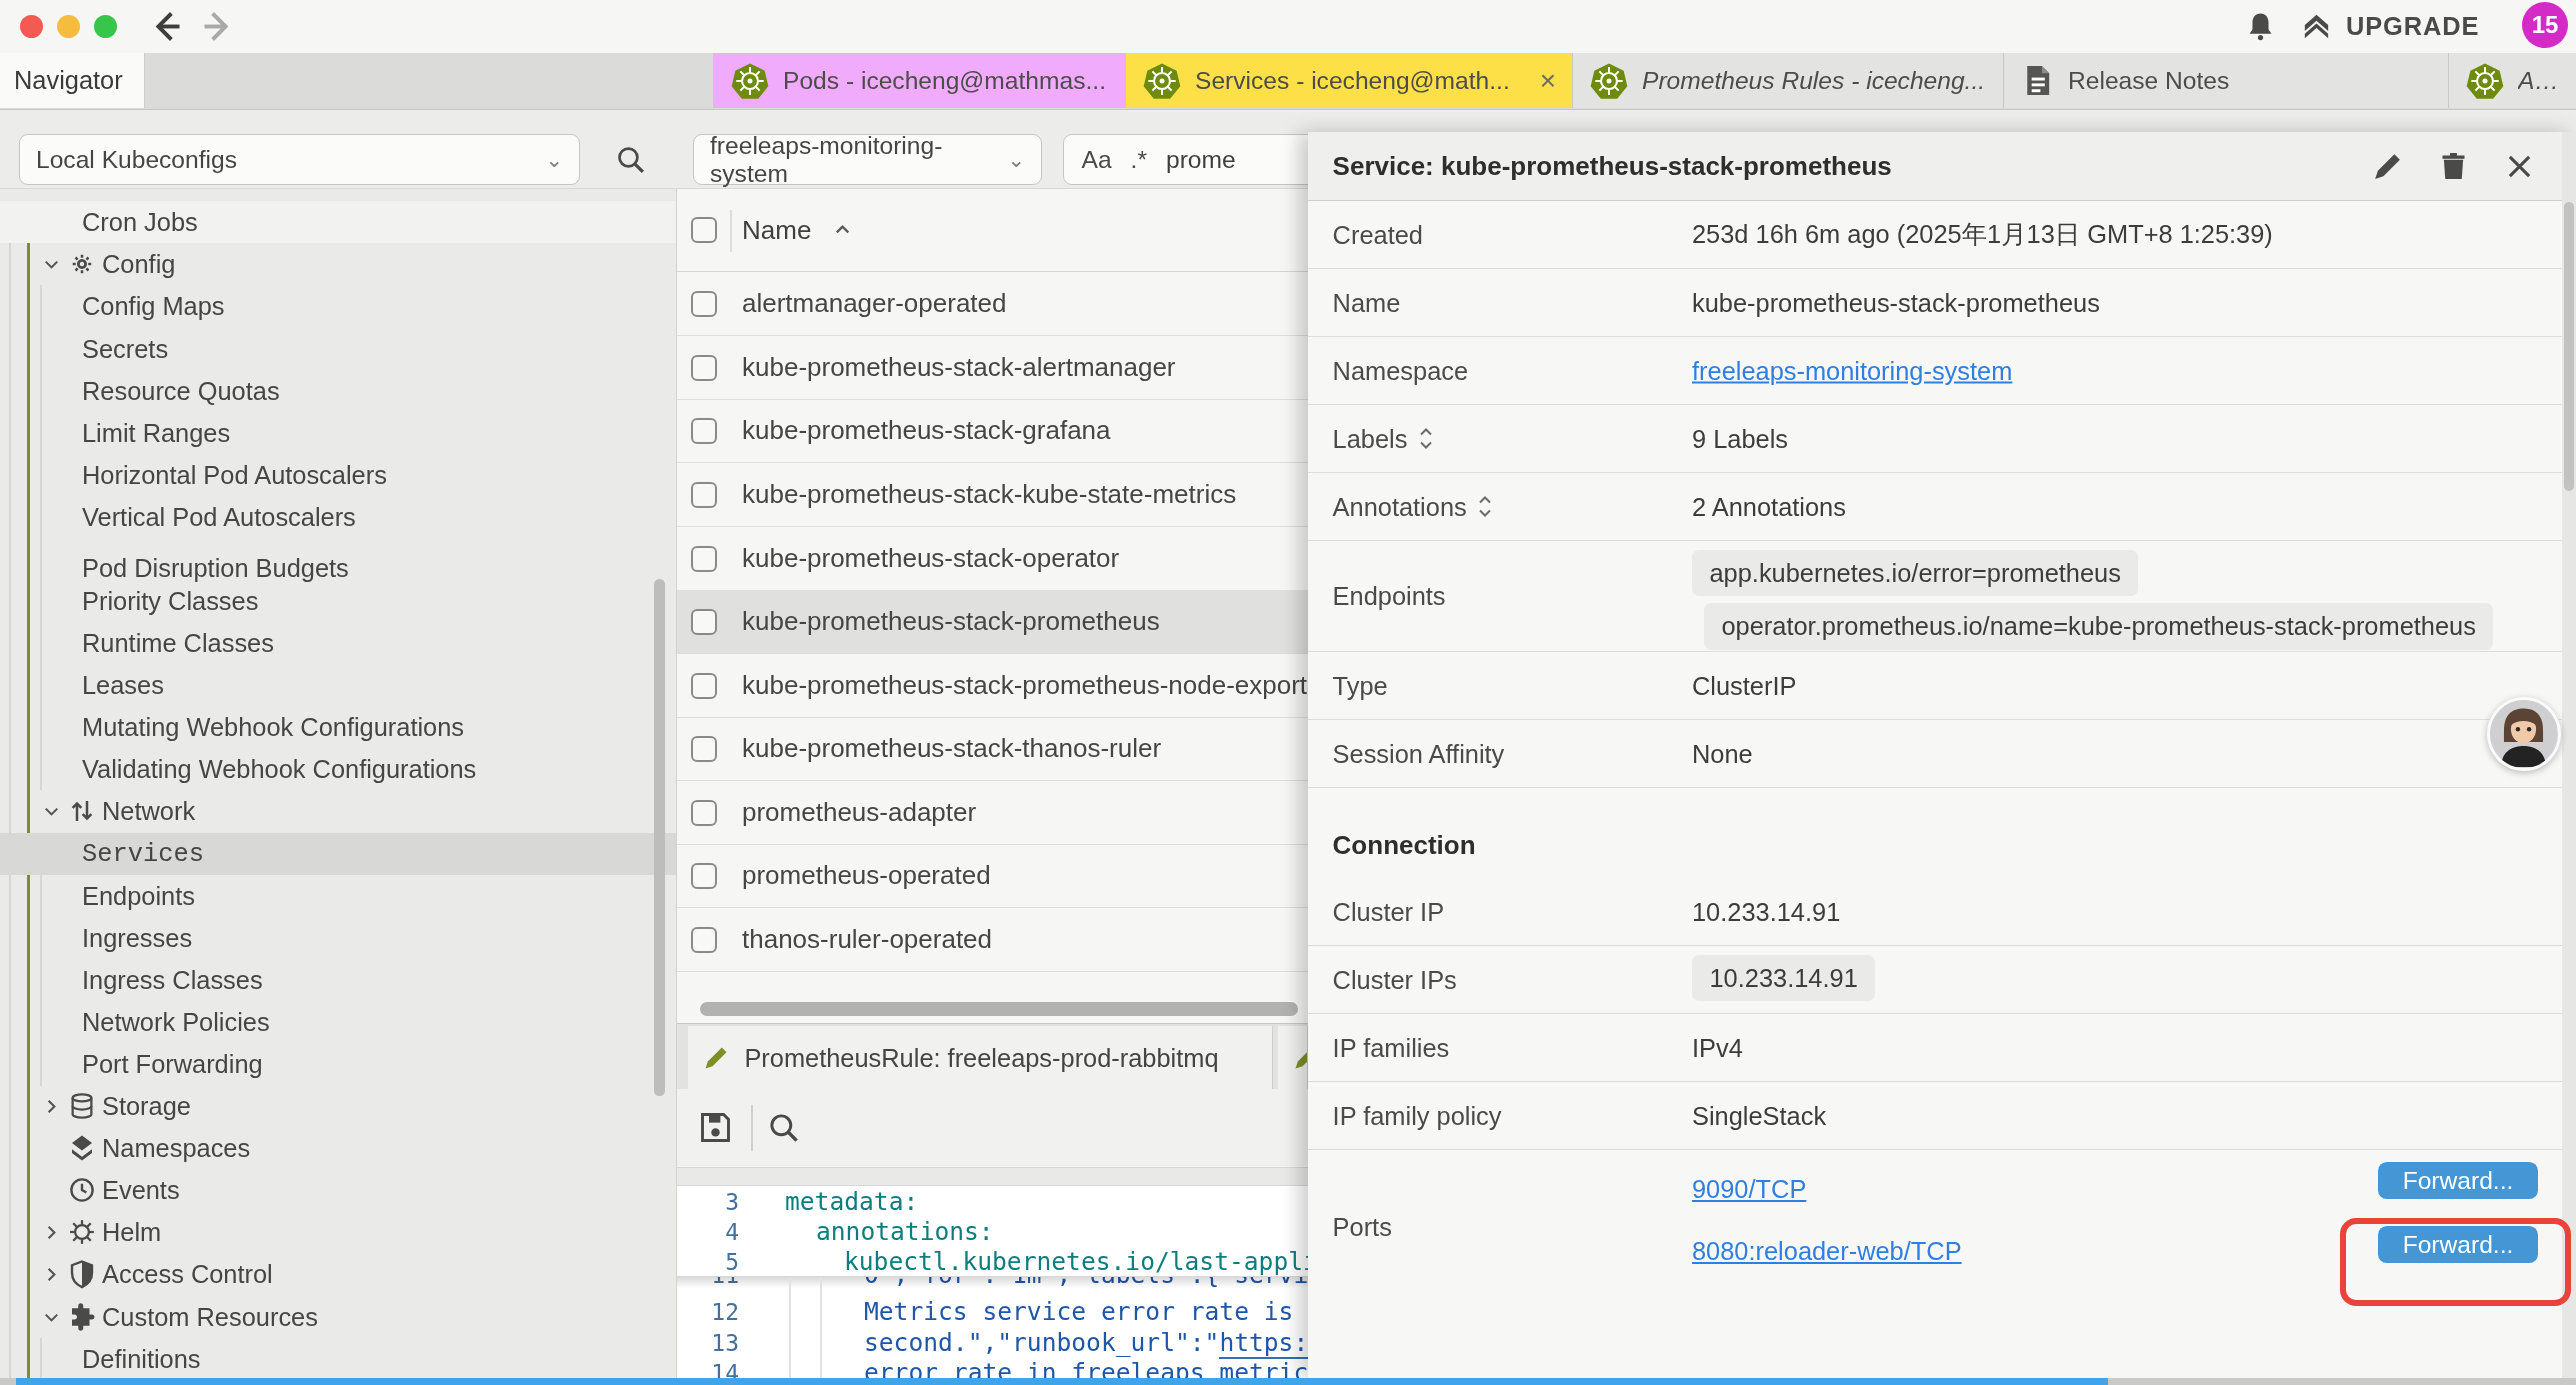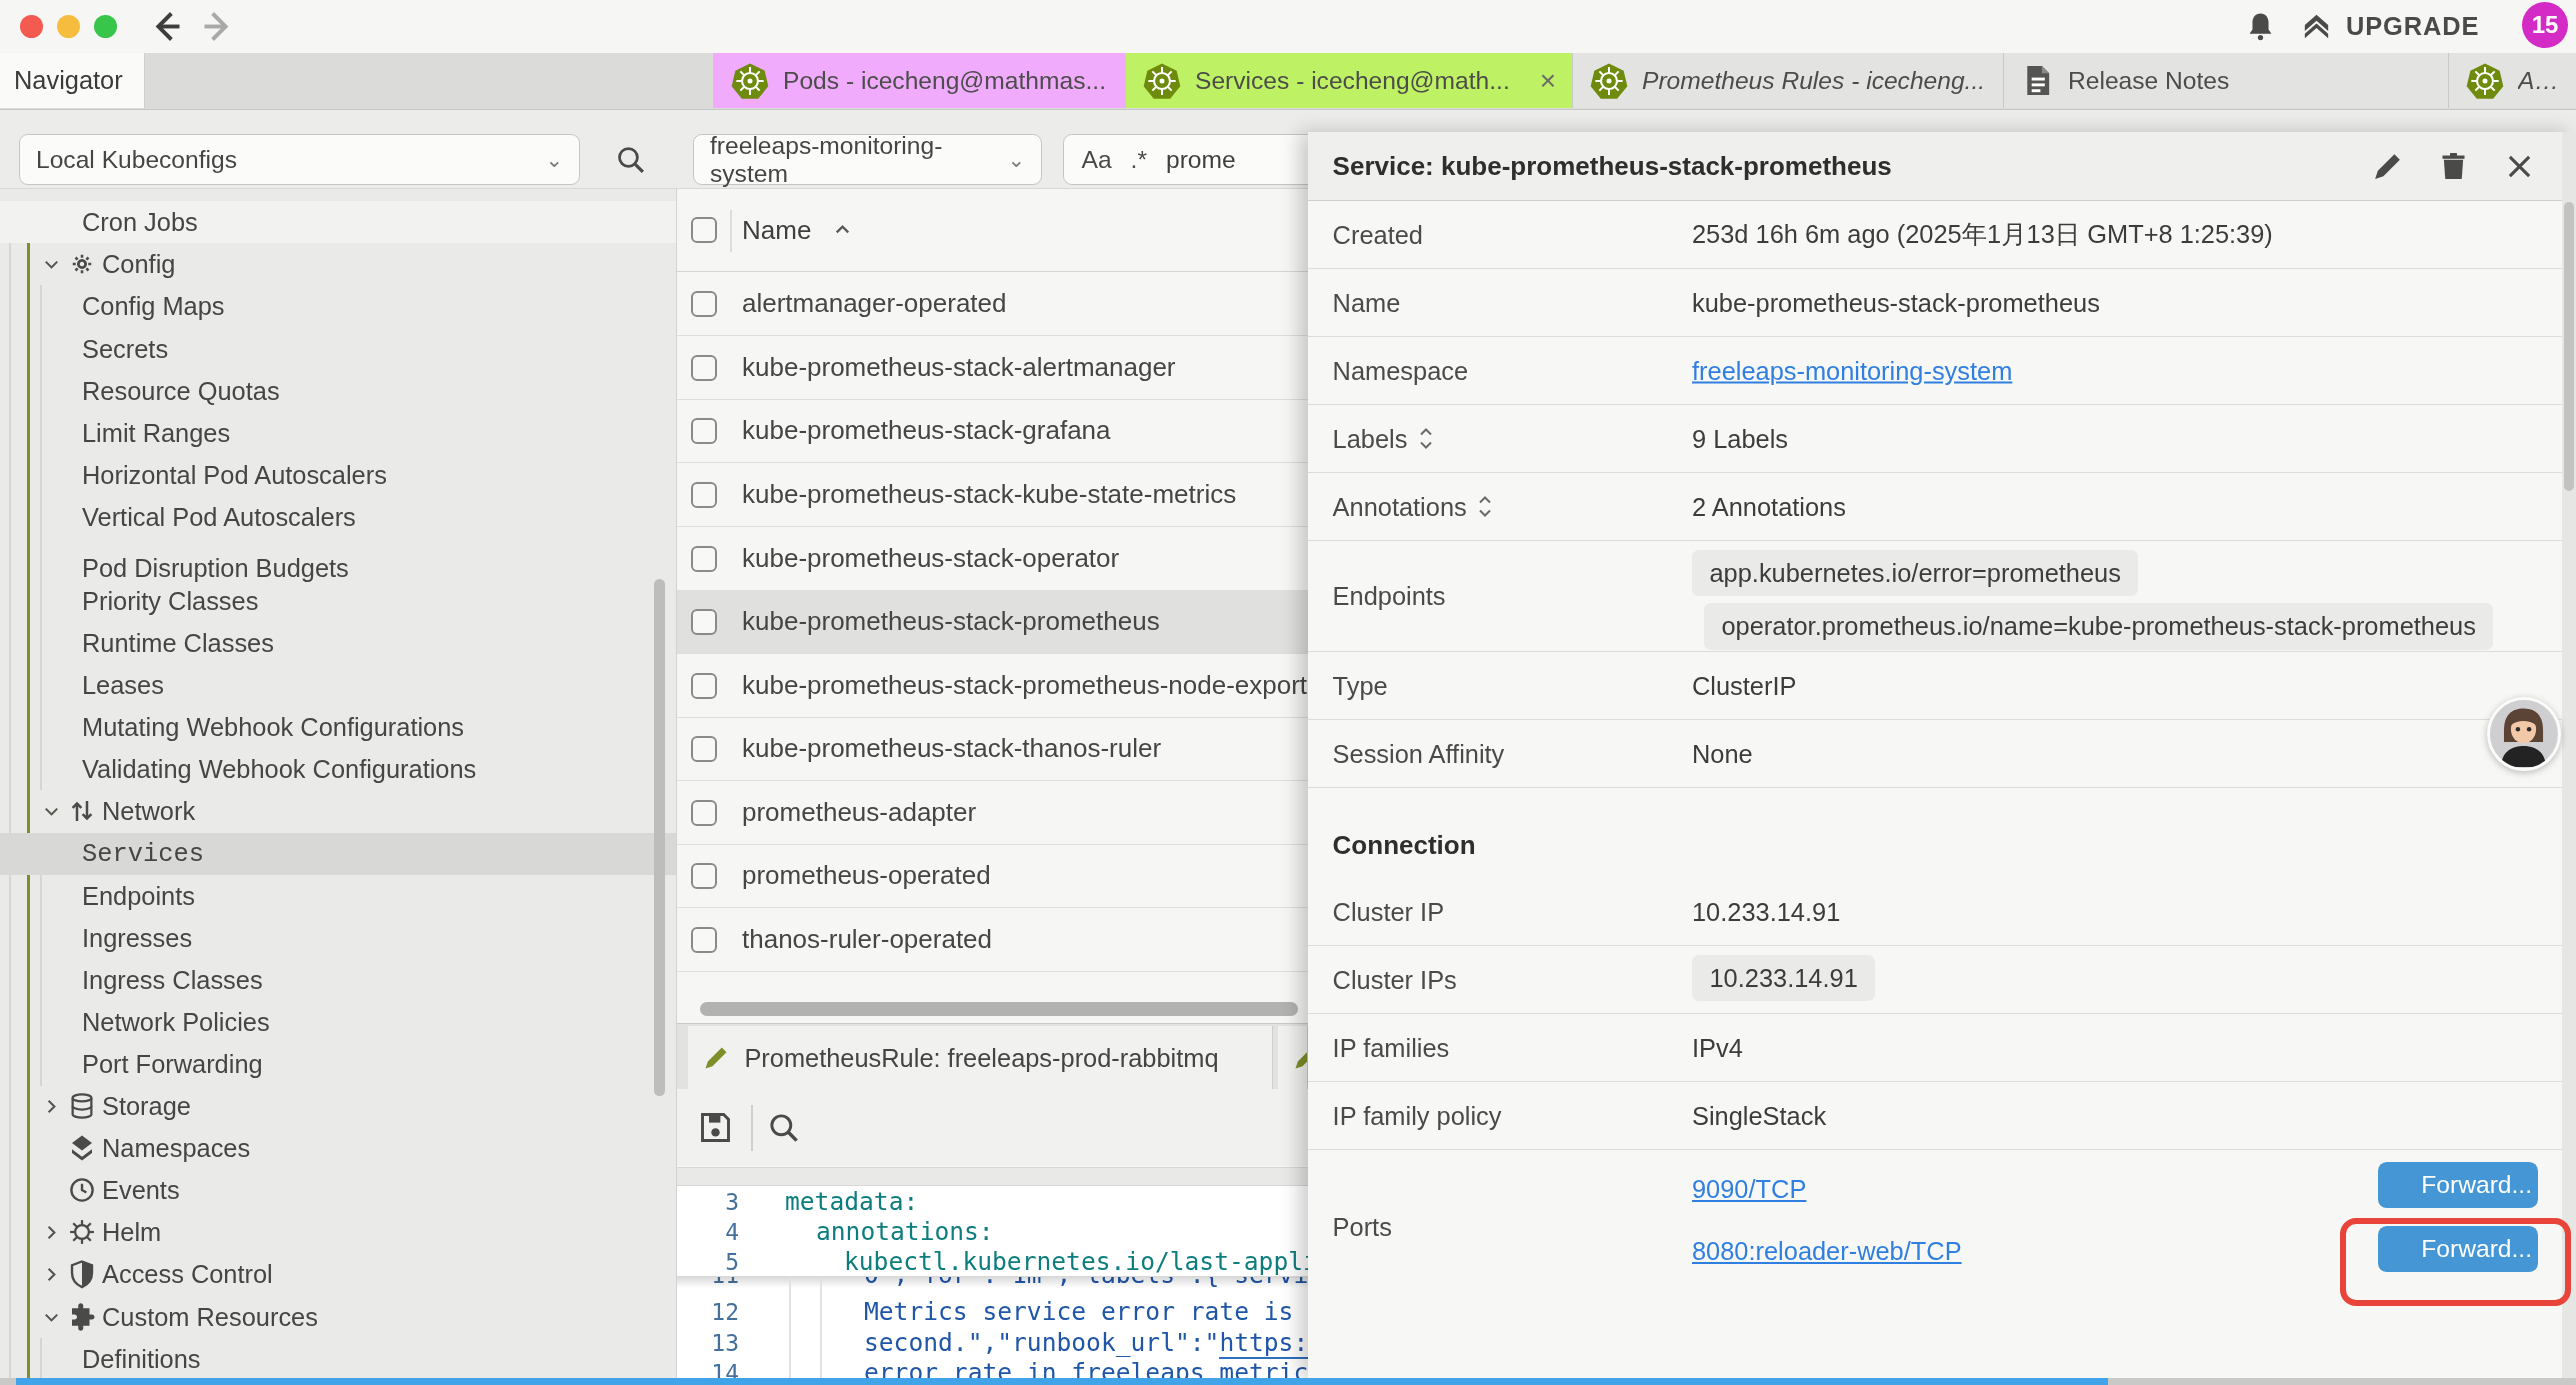--- a/index.html
+++ b/index.html
@@ -83,22 +83,22 @@
   .ptitle{margin-left:24.6px;font-size:26px;font-weight:700;color:#2e2e2c;}
   .phicons{position:absolute;right:40px;top:0;height:69px;display:flex;align-items:center;gap:33px;}
   .pbody{position:absolute;left:0;top:69px;width:1268px;height:1178px;overflow:hidden;}
   .sec-title{box-sizing:border-box;display:flex;align-items:flex-end;padding:0 0 17.5px 24.6px;
              font-size:26px;font-weight:700;color:#2e2e2c;}
   .prow{box-sizing:border-box;position:relative;border-bottom:1.8px solid #dcdcda;}
   .plabel{position:absolute;left:24.6px;top:50%;transform:translateY(-50%);font-size:25.4px;color:#4a4a48;display:flex;align-items:center;gap:10.5px;}
   .pvalue{position:absolute;left:384px;top:50%;transform:translateY(-50%);font-size:25.4px;color:#3c3c3a;white-space:nowrap;}
   .plink{color:#2f7fe0;text-decoration:underline;}
   .chip{position:absolute;background:#eaeae8;border-radius:7px;padding:8.8px 17.5px;font-size:25.4px;color:#3c3c3a;white-space:nowrap;}
-  .fwd-btn{position:absolute;left:1070px;width:160px;height:46px;background:#4596d4;border:none;border-radius:8.8px;
-           color:#fff;font-size:24.6px;font-family:inherit;text-align:right;}
+  .fwd-btn{position:absolute;left:1070px;width:160px;height:37px;background:#4596d4;border:none;border-radius:8.8px;
+           color:#fff;font-size:24.6px;font-family:inherit;}
   .portlink{position:absolute;left:384px;font-size:25.4px;color:#2f7fe0;text-decoration:underline;white-space:nowrap;}
   .pscroll-track{position:absolute;right:0;top:0;width:14px;height:1247px;background:#e6e6e4;}
   .pscroll-thumb{position:absolute;right:1.8px;top:70px;width:10.5px;height:289px;border-radius:5.3px;background:#c2c2c0;}
 
   .annotation{left:2340px;top:1218px;width:231px;height:88px;border:6.1px solid #e8443a;border-radius:16px;
               box-sizing:border-box;z-index:9;background:transparent;}
   .avatar{left:2487px;top:697px;width:74px;height:74px;border-radius:50%;background:#d3d3d5;border:3.5px solid #fbfbfa;
           box-sizing:border-box;z-index:8;box-shadow:0 1.8px 7px rgba(0,0,0,0.25);overflow:hidden;}
   .bottomstrip{left:0;top:1378px;width:2576px;height:7px;background:#c9c9c7;z-index:10;}
   .bottomblue{position:absolute;left:16px;top:0;width:2092px;height:7px;background:#42a4e8;}
@@ -159,21 +159,21 @@
                 <line x1="6.2" y1="6.2" x2="8.7" y2="8.7"></line>
                 <line x1="15.3" y1="15.3" x2="17.8" y2="17.8"></line>
                 <line x1="17.8" y1="6.2" x2="15.3" y2="8.7"></line>
                 <line x1="8.7" y1="15.3" x2="6.2" y2="17.8"></line>
               </g>
               <circle cx="12" cy="12" r="1.5" fill="#fff"></circle>
             </svg>
           </span>
           <span class="lbl">Pods - icecheng@mathmas...</span>
         </div>
-        <div class="abs etab" style="left: 1125px; width: 447px; background: #bef264;">
+        <div class="abs etab" style="left: 1125px; width: 447px; background: #fde047;">
           <span>
             <svg viewBox="0 0 24 24" width="40" height="40">
               <polygon points="12,1.5 20.8,5.8 23,15.2 16.9,22.7 7.1,22.7 1,15.2 3.2,5.8" fill="#6e8b0e"></polygon>
               <circle cx="12" cy="12" r="4.8" fill="none" stroke="#fff" stroke-width="1.3"></circle>
               <g stroke="#fff" stroke-width="1.2">
                 <line x1="12" y1="3.6" x2="12" y2="7.2"></line>
                 <line x1="12" y1="16.8" x2="12" y2="20.4"></line>
                 <line x1="3.8" y1="12" x2="7.2" y2="12"></line>
                 <line x1="16.8" y1="12" x2="20.2" y2="12"></line>
                 <line x1="6.2" y1="6.2" x2="8.7" y2="8.7"></line>

